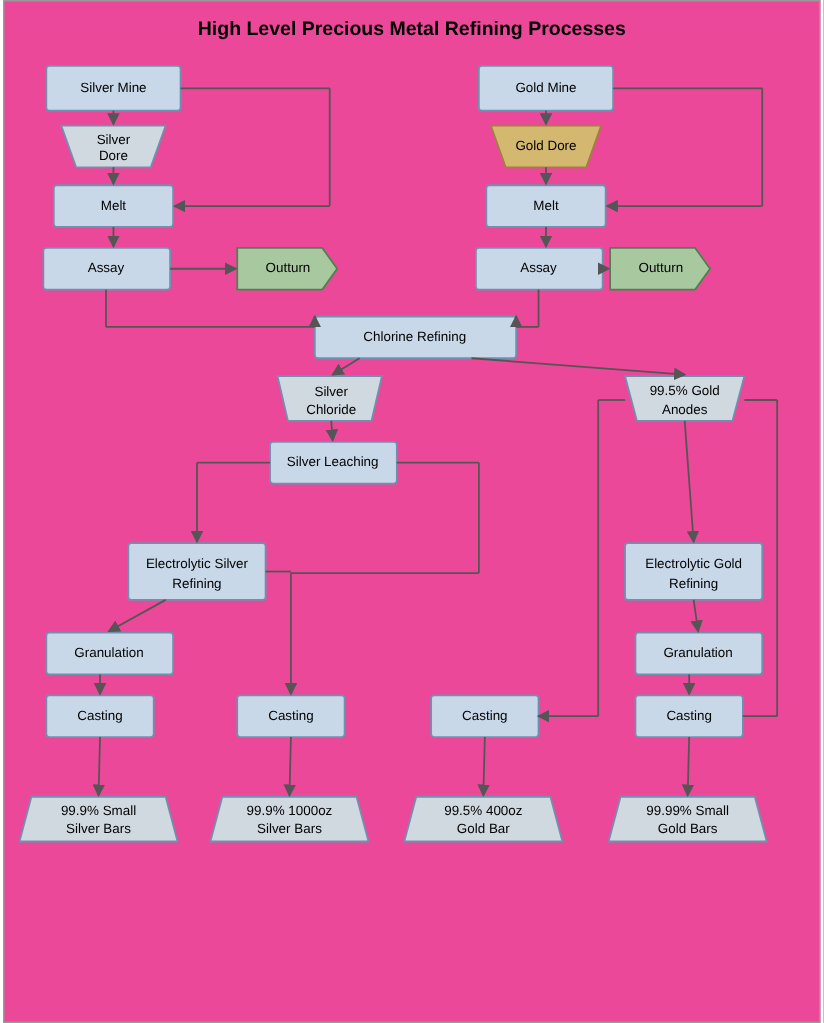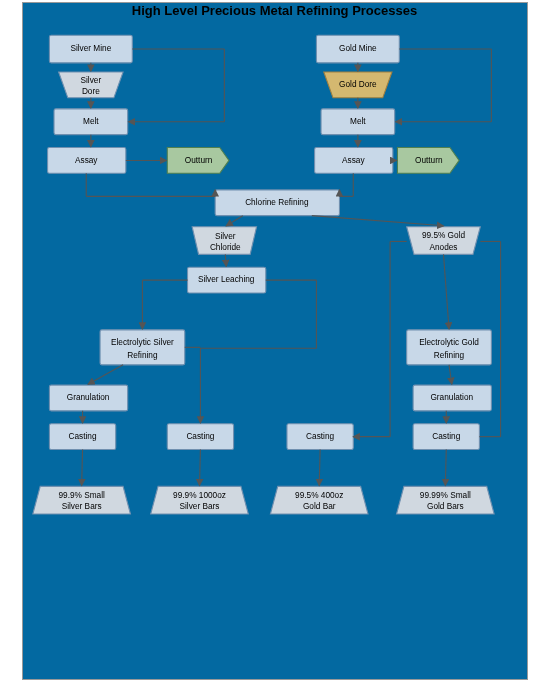--- a/index.html
+++ b/index.html
@@ -7,25 +7,25 @@
       font-family: Arial, sans-serif;
       background: #fff;
       width: 549px;
       min-height: 682px;
       display: flex;
       align-items: center;
       justify-content: center;
     }
     .diagram-container {
       border: 1px solid #999;
-      width: 506px;
+      width: 545px;
       min-height: 678px;
-      padding: 0 8px;
+      padding: 10px 8px;
       position: relative;
-      background: #0369a1;
+      background: #ec4899;
     }
     .diagram-title {
       text-align: center;
       font-weight: bold;
       font-size: 13px;
       margin-bottom: 8px;
     }
     
     svg {
       display: block;

